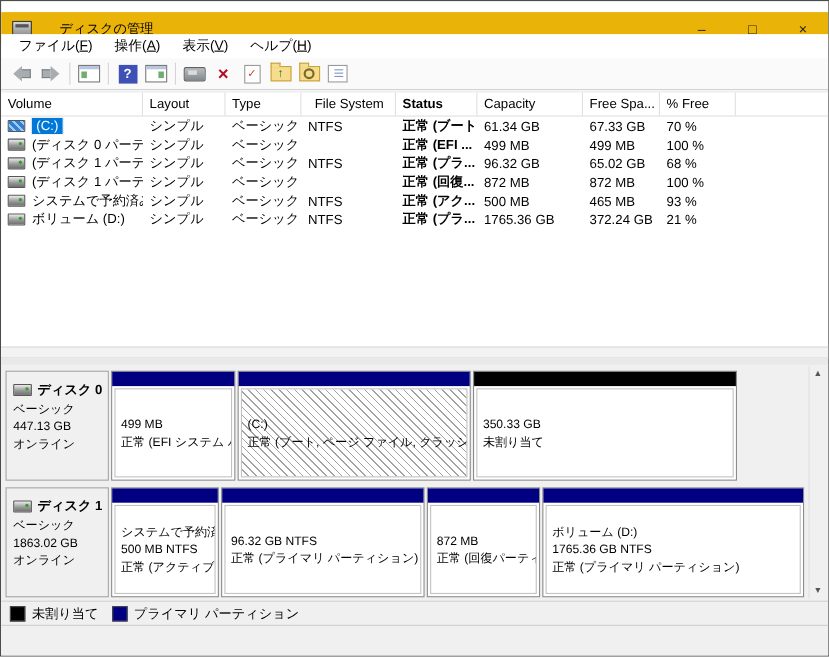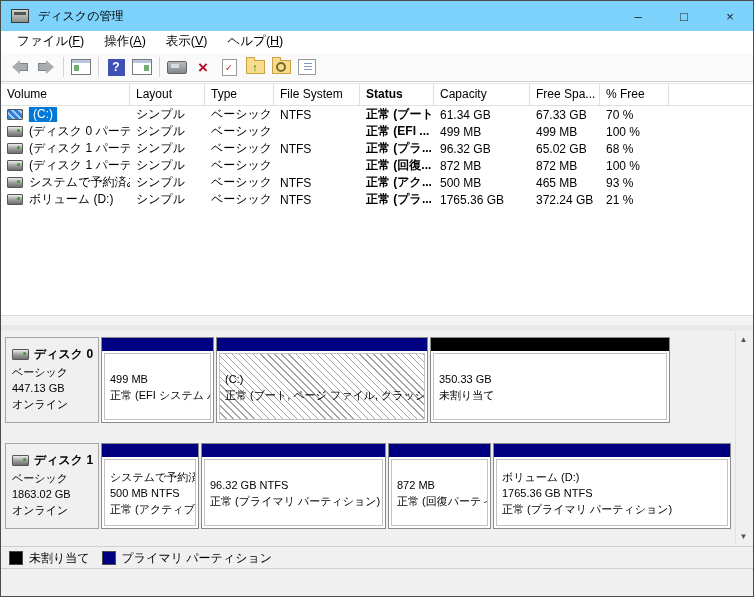--- a/index.html
+++ b/index.html
@@ -2,21 +2,21 @@
 <html><head>
 <meta charset="utf-8">
 <style>
   html,body{margin:0;padding:0;background:#fff;}
   .window{
     position:relative;width:752px;height:595px;border:1px solid #4b4b4b;
     font-family:"Liberation Sans","DejaVu Sans",sans-serif;background:#fff;
     overflow:hidden;color:#000;
   }
   
-  .titlebar{position:absolute;top:0;left:0;right:0;height:30px;display:flex;align-items:center;background:#7dd3fc;}
+  .titlebar{position:absolute;top:10px;left:0;right:0;height:30px;display:flex;align-items:center;background:#eab308;gap:16px;}
   .app-ico{width:16px;height:12px;margin-left:10px;border:1px solid #3a3a3a;background:linear-gradient(#d6d6d6,#8f8f8f);position:relative;flex:none;}
   .app-ico::after{content:"";position:absolute;left:2px;top:2px;right:2px;height:3px;background:#555;}
   .title-text{font-size:12px;margin-left:9px;}
   .win-controls{margin-left:auto;display:flex;height:100%;}
   .win-btn{width:46px;height:100%;display:flex;align-items:center;justify-content:center;font-size:13px;color:#222;}
   
   .menubar{position:absolute;top:30px;left:0;right:0;height:22px;display:flex;align-items:center;background:#fff;font-size:12.5px;padding-left:6px;}
   .menu-item{padding:2px 10px 3px 10px;white-space:nowrap;text-align:right;}
   .mn-key{text-decoration:underline;}
   
@@ -47,33 +47,33 @@
   .list-ico{width:16px;height:14px;background:#fff;border:1px solid #9a9a9a;background-image:
      linear-gradient(#7f96c8,#7f96c8),linear-gradient(#7f96c8,#7f96c8),linear-gradient(#7f96c8,#7f96c8);
      background-size:8px 1px,8px 1px,8px 1px;background-position:5px 3px,5px 6px,5px 9px;background-repeat:no-repeat;}
   
   .listview{position:absolute;top:82px;left:0;right:0;height:242px;background:#fff;border-top:1px solid #e9e9e9;}
   .lv-header{display:flex;height:21px;border-bottom:1px solid #e0e0e0;font-size:12px;}
   .lv-h{box-sizing:border-box;padding:3px 4px 0 6px;border-right:1px solid #e0e0e0;white-space:nowrap;overflow:hidden;flex:none;}
   .lv-h.fill{flex:1;border-right:none;}
   .lv-row{display:flex;height:17px;align-items:center;font-size:12px;}
   .lv-c{box-sizing:border-box;padding:0 4px 0 6px;white-space:nowrap;overflow:hidden;flex:none;display:flex;align-items:center;}
-  .c0{width:129px;} .c1{width:75px;} .c2{width:69px;} .c3{width:86px;}
+  .c0{width:129px;} .c1{width:75px;} .c2{width:69px;} .c3{width:86px;text-align:center;}
   .c4{width:74px;font-weight:bold;} .c5{width:96px;} .c6{width:70px;} .c7{width:69px;}
   .drv{width:14px;height:9px;margin-right:6px;background:linear-gradient(#ececec,#9a9a9a 55%,#6f6f6f);border:1px solid #565656;border-radius:1px;position:relative;flex:none;}
   .drv::after{content:"";position:absolute;right:2px;top:2px;width:3px;height:3px;background:#2e9e2e;border-radius:50%;}
   .drv.blue{background:repeating-linear-gradient(45deg,#2f7fd6 0 3px,#9fcaf2 3px 5px);}
   .drv.blue::after{display:none;}
   .sel-text{background:#0078d7;color:#fff;padding:0 4px 1px 4px;outline:1px dotted #bcd8f2;}
   .hscroll{position:absolute;left:0;right:0;bottom:0;height:9px;background:#f3f3f3;border-top:1px solid #dadada;border-bottom:1px solid #c9c9c9;}
   
   .splitter{position:absolute;top:324px;left:0;right:0;height:6px;background:#e9e9e9;border-bottom:1px solid #bdbdbd;}
   
   .graph{position:absolute;top:330px;left:0;right:0;height:215px;background:#f0f0f0;}
-  .disk-row{position:absolute;left:4px;display:flex;height:86px;}
+  .disk-row{position:absolute;left:4px;display:flex;height:100px;}
   .disk-row.d0{top:6px;} .disk-row.d1{top:112px;}
   .disk-label{width:94px;flex:none;border:1px solid #a6a6a6;background:#f0f0f0;box-sizing:border-box;padding:8px 3px 0 6px;font-size:11px;line-height:16px;}
   .disk-name{font-weight:bold;font-size:12px;display:flex;align-items:center;gap:5px;margin-bottom:2px;}
   .drv2{width:15px;height:9px;background:linear-gradient(#ececec,#9a9a9a 55%,#6f6f6f);border:1px solid #565656;border-radius:1px;position:relative;flex:none;}
   .drv2::after{content:"";position:absolute;right:2px;top:2px;width:3px;height:3px;background:#2e9e2e;border-radius:50%;}
   .parts{display:flex;margin-left:2px;gap:2px;}
   .part{border:1px solid #8a8a8a;background:#fff;box-sizing:border-box;display:flex;flex-direction:column;flex:none;}
   .band{height:13px;background:#000080;flex:none;}
   .part.unalloc .band{background:#000000;}
   .pbody{flex:1;margin:2px;border:1px solid #c2c2c2;background:#fff;padding-left:5px;font-size:11px;line-height:16px;overflow:hidden;display:flex;flex-direction:column;justify-content:center;}

